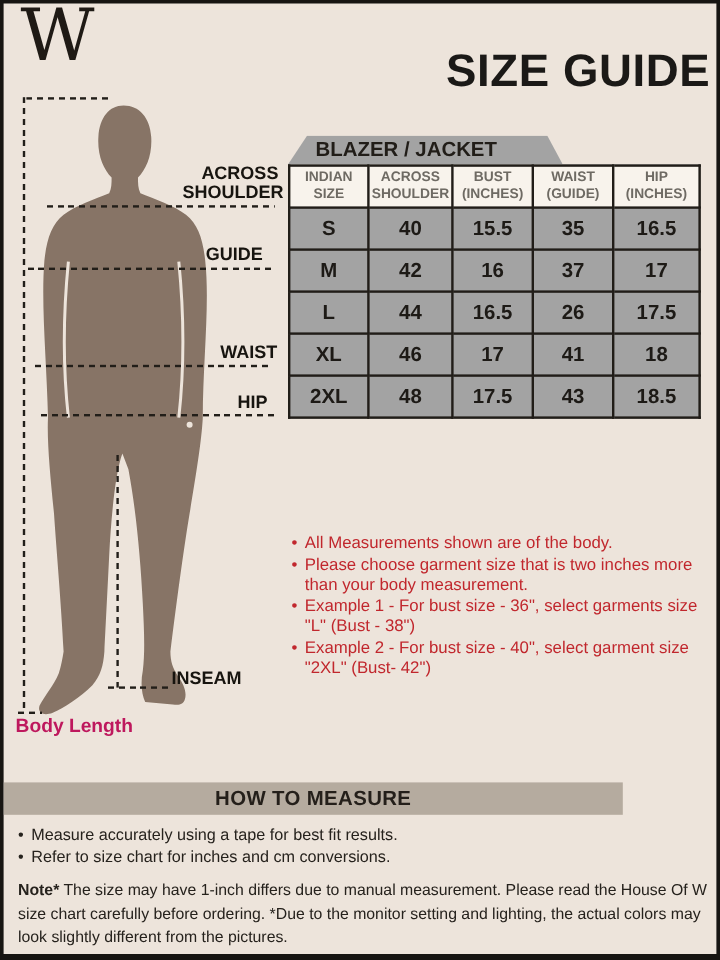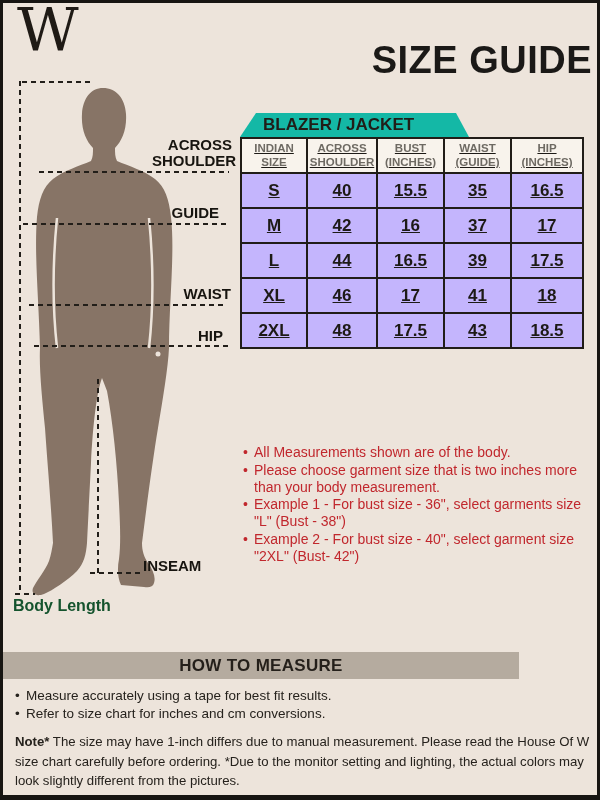--- a/index.html
+++ b/index.html
@@ -12,31 +12,31 @@
 
   .logo{left:14px;top:-6px;font-family:"DejaVu Serif",serif;font-size:60px;color:#1f1a15;line-height:1.1;}
   .title{left:237px;top:36px;width:352px;text-align:right;font-size:38px;font-weight:bold;color:#1b1917;letter-spacing:.5px;}
 
   
   .hdash{height:2px;background:repeating-linear-gradient(90deg,#221e19 0 5px,transparent 5px 9px);}
   .vdash{width:2px;background:repeating-linear-gradient(180deg,#221e19 0 5px,transparent 5px 9px);}
 
   .mlabel{font-weight:bold;font-size:15px;color:#17140f;line-height:16px;}
   .mlabel.right{text-align:right;}
-  .bodylen{font-weight:bold;font-size:16px;color:#14532d;}
+  .bodylen{font-weight:bold;font-size:16px;color:#be185d;}
 
   
   .tab{
-    left:237px;top:110px;width:229px;height:24px;background:#14b8a6;
+    left:237px;top:110px;width:229px;height:24px;background:#a3a3a3;
     clip-path:polygon(16px 0,calc(100% - 13px) 0,100% 100%,0 100%);
     font-size:17px;font-weight:bold;color:#211d18;line-height:24px;padding-left:23px;box-sizing:border-box;
   }
 
   
-  table.sizes{left:237px;top:134px;border-collapse:collapse;table-layout:fixed;width:342px;background:#c4b5fd;text-decoration:underline;}
+  table.sizes{left:237px;top:134px;border-collapse:collapse;table-layout:fixed;width:342px;background:#a3a3a3;}
   table.sizes th,table.sizes td{border:2px solid #211d18;text-align:center;vertical-align:middle;padding:0;}
   table.sizes th{background:#f8f3ec;color:#6e6a63;font-size:11.5px;line-height:13.5px;font-weight:bold;height:33px;}
   table.sizes td{font-size:17px;font-weight:bold;color:#1d1a16;height:33px;}
 
   
   .rednotes{left:240px;top:441px;width:350px;color:#c1272d;font-size:14px;line-height:17px;}
   .rednote{display:flex;margin:0 0 .5px 0;}
   .rednote .b{width:11px;flex:0 0 11px;text-align:left;}
 
   
@@ -143,21 +143,21 @@
         <td>M</td>
         <td>42</td>
         <td>16</td>
         <td>37</td>
         <td>17</td>
       </tr>
       <tr>
         <td>L</td>
         <td>44</td>
         <td>16.5</td>
-        <td>39</td>
+        <td>26</td>
         <td>17.5</td>
       </tr>
       <tr>
         <td>XL</td>
         <td>46</td>
         <td>17</td>
         <td>41</td>
         <td>18</td>
       </tr>
       <tr>

